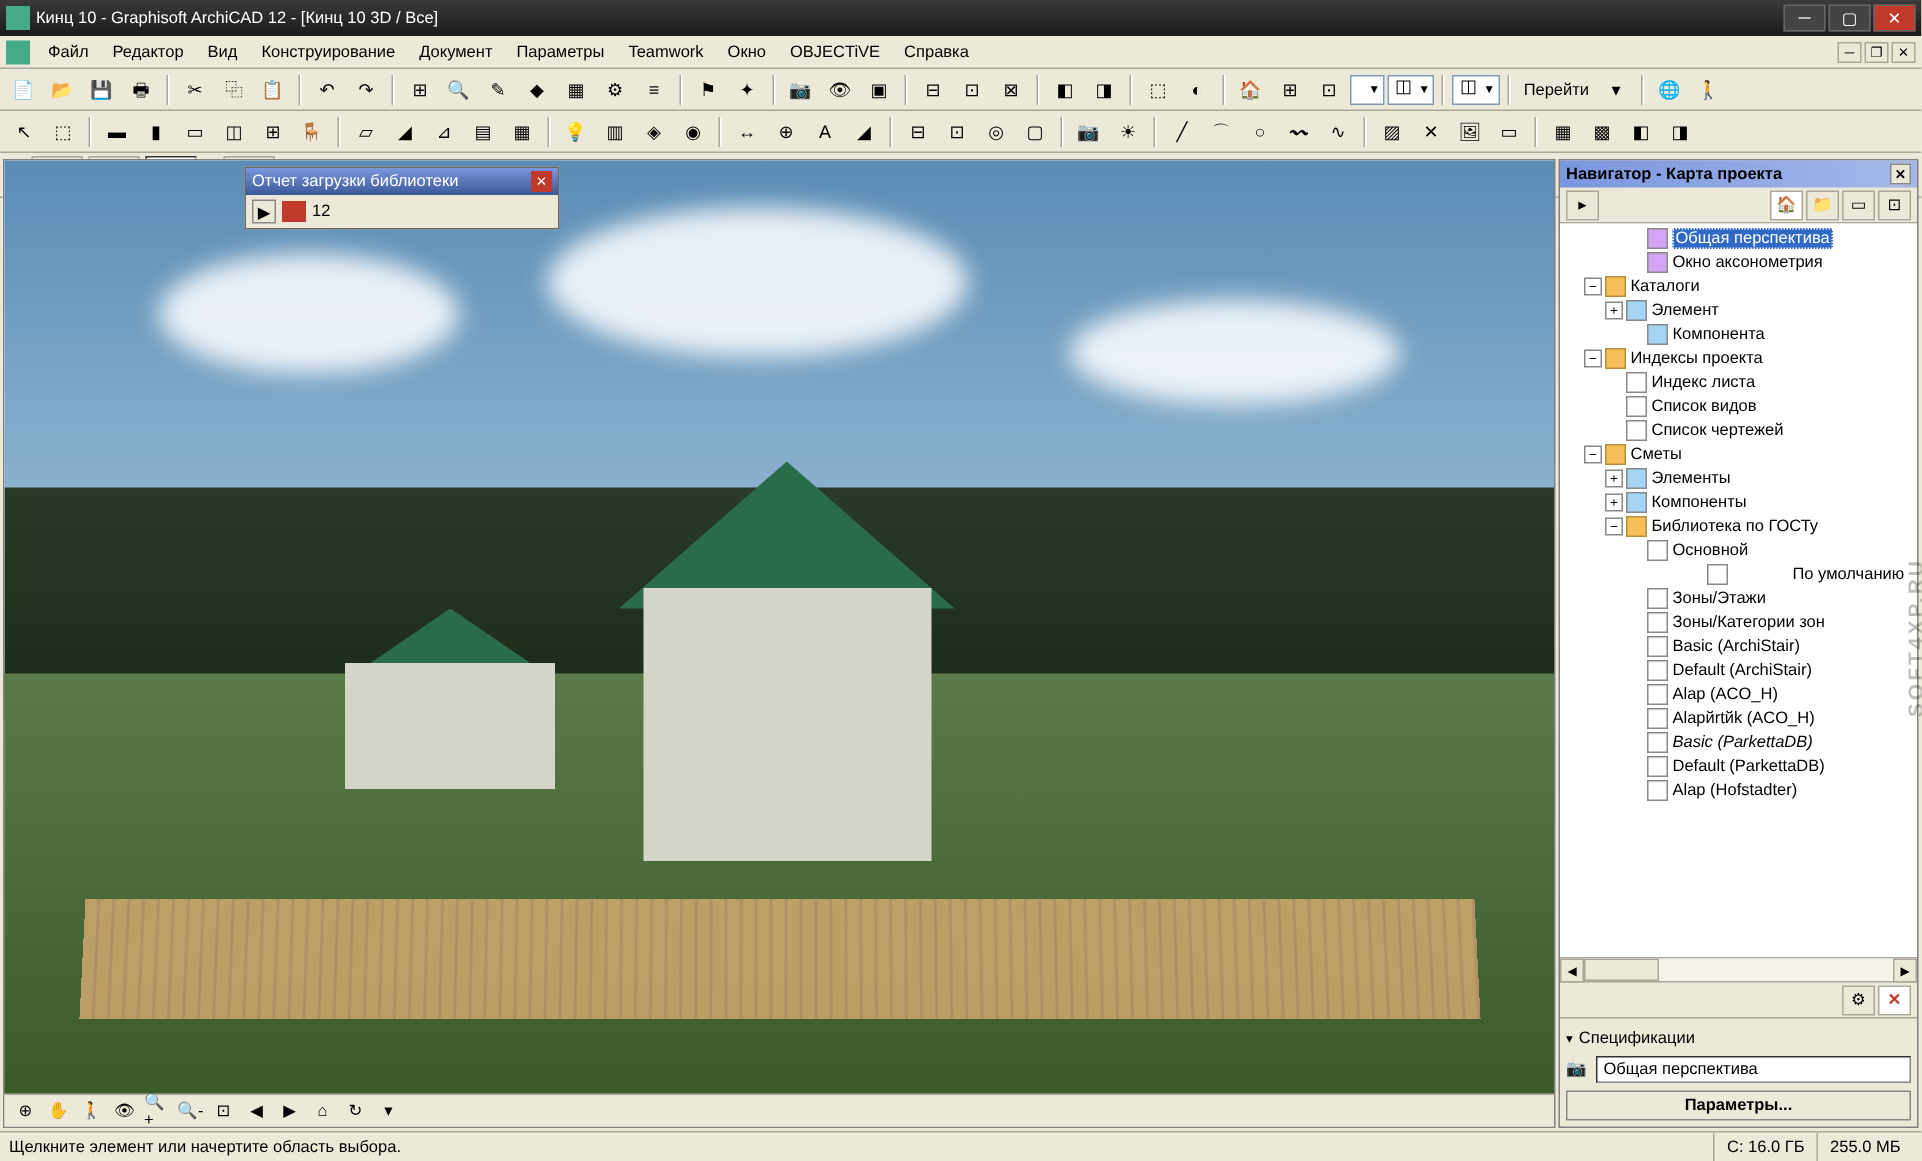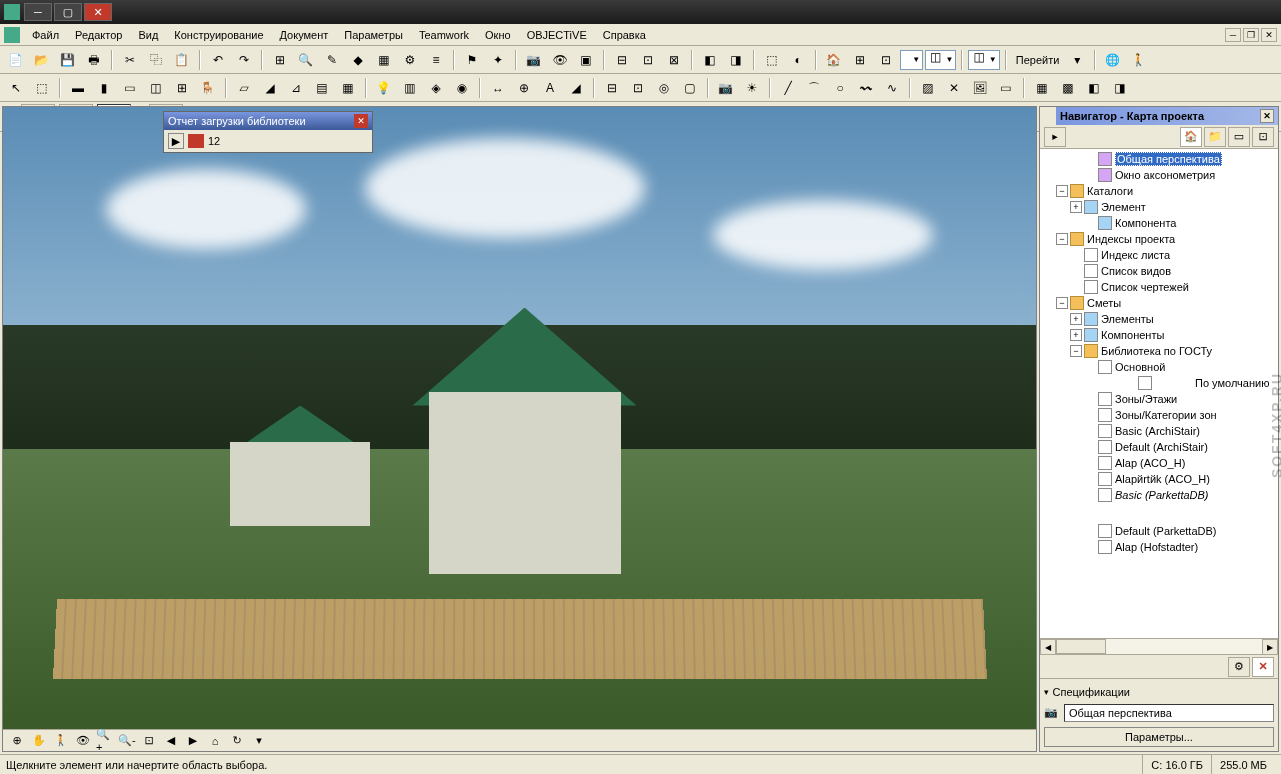--- a/index.html
+++ b/index.html
@@ -54,21 +54,21 @@
 .report-title { height: 18px; background: linear-gradient(to bottom, #7a96df, #3b5998); color: #fff; display: flex; align-items: center; padding: 0 4px; font-size: 10px; }
 .report-title .close-sm { margin-left: auto; width: 14px; height: 14px; background: #c0392b; color: #fff; display: flex; align-items: center; justify-content: center; font-size: 9px; }
 .report-body { height: 22px; display: flex; align-items: center; padding: 2px 4px; gap: 4px; }
 .report-body .play { width: 16px; height: 16px; border: 1px solid #888; display: flex; align-items: center; justify-content: center; }
 .report-body .folder-sm { width: 16px; height: 14px; background: #c0392b; }
 
 .view-toolbar { height: 22px; background: #ece9d8; display: flex; align-items: center; padding: 0 4px; gap: 2px; border-top: 1px solid #aca899; }
 .vt-btn { width: 20px; height: 18px; display: flex; align-items: center; justify-content: center; border: 1px solid transparent; }
 
 .navigator { width: 240px; background: #ece9d8; border: 1px solid #808080; margin: 2px 2px 2px 0; display: flex; flex-direction: column; }
-.nav-title { height: 18px; background: linear-gradient(to right, #7a96df, #a5b9e8); color: #000; display: flex; align-items: center; padding: 0 4px; font-weight: bold; font-size: 10px; margin-left: 16px; }
+.nav-title { height: 18px; background: linear-gradient(to right, #7a96df, #a5b9e8); color: #000; display: flex; align-items: center; padding: 0 4px; font-weight: bold; font-size: 10px; }
 .nav-title .close-sm { margin-left: auto; width: 14px; height: 14px; background: #ece9d8; display: flex; align-items: center; justify-content: center; font-size: 9px; border: 1px solid #888; }
 .nav-tabs { height: 24px; display: flex; align-items: center; padding: 2px 4px; gap: 2px; border-bottom: 1px solid #aca899; }
 .nav-tab { width: 22px; height: 20px; border: 1px solid #aca899; background: #ece9d8; display: flex; align-items: center; justify-content: center; }
 .nav-tab.first { margin-right: auto; }
 .nav-tab.active { background: #fff; }
 
 .tree { flex: 1; overflow: auto; background: #fff; padding: 2px; }
 .tree-item { display: flex; align-items: center; height: 16px; cursor: default; white-space: nowrap; }
 .tree-item.selected .label { background: #316ac5; color: #fff; border: 1px dotted #fff; padding: 0 1px; }
 .tree-exp { width: 12px; height: 12px; border: 1px solid #888; display: flex; align-items: center; justify-content: center; font-size: 9px; margin-right: 2px; background: #fff; line-height: 1; }
@@ -85,36 +85,37 @@
 .nav-actions { height: 24px; display: flex; align-items: center; justify-content: flex-end; padding: 2px 4px; gap: 2px; border-top: 1px solid #aca899; }
 .nav-act-btn { width: 22px; height: 20px; border: 1px solid #aca899; display: flex; align-items: center; justify-content: center; }
 .nav-act-btn.del { background: #fff; color: #c0392b; font-weight: bold; }
 
 .spec-section { border-top: 1px solid #aca899; padding: 4px; }
 .spec-header { display: flex; align-items: center; height: 18px; }
 .spec-header .chev { margin-right: 4px; font-size: 9px; }
 .spec-row { display: flex; align-items: center; height: 20px; margin-top: 2px; }
 .spec-row .spec-icon { width: 16px; height: 14px; margin-right: 4px; }
 .spec-row .spec-field { flex: 1; height: 18px; background: #fff; border: 1px inset #888; padding: 2px 4px; }
-.spec-btn-row { display: flex; margin-top: 4px; }
+.spec-btn-row { display: flex; margin-top: 4px; font-weight: bold; }
 .spec-btn { flex: 1; height: 20px; border: 1px solid #888; background: #ece9d8; display: flex; align-items: center; justify-content: center; }
 
 .watermark { position: absolute; right: 4px; top: 40%; transform: rotate(-90deg); transform-origin: right center; color: rgba(0,0,0,0.25); font-size: 14px; font-weight: bold; letter-spacing: 2px; }
 
 .statusbar { position: absolute; bottom: 0; left: 0; right: 0; height: 20px; background: #ece9d8; border-top: 1px solid #aca899; display: flex; align-items: center; padding: 0 6px; }
 .statusbar .status-text { flex: 1; }
 .statusbar .status-field { padding: 0 8px; border-left: 1px solid #aca899; height: 100%; display: flex; align-items: center; }
 
 .ico { font-size: 12px; line-height: 1; }
 </style>
 </head>
 <body>
 
 <div class="titlebar">
   <div class="app-icon"></div>
+  <div class="title">Кинц 10 - Graphisoft ArchiCAD 12 - [Кинц 10 3D / Все]</div>
   <div class="win-btns">
     <div class="win-btn">─</div>
     <div class="win-btn">▢</div>
     <div class="win-btn win-close">✕</div>
   </div>
 </div>
 
 <div class="menubar">
   <div class="menu-icon"></div>
   <div id="menu-items" style="display: flex;">
@@ -570,21 +571,21 @@
         <div class="tree-item" style="padding-left: 42px;">
           <span style="width: 14px; display: inline-block;"></span>
           <span class="tree-icon ico-page"></span>
           <span class="label">Alapйrtйk (ACO_H)</span>
         </div>
         <div class="tree-item" style="padding-left: 42px; font-style: italic;">
           <span style="width: 14px; display: inline-block;"></span>
           <span class="tree-icon ico-page"></span>
           <span class="label">Basic (ParkettaDB)</span>
         </div>
-        <div class="tree-item" style="padding-left: 42px; margin-top: 20px;">
+        <div class="tree-item" style="padding-left: 42px;">
           <span style="width: 14px; display: inline-block;"></span>
           <span class="tree-icon ico-page"></span>
           <span class="label">Default (ParkettaDB)</span>
         </div>
         <div class="tree-item" style="padding-left: 42px;">
           <span style="width: 14px; display: inline-block;"></span>
           <span class="tree-icon ico-page"></span>
           <span class="label">Alap (Hofstadter)</span>
         </div>
       </div>

